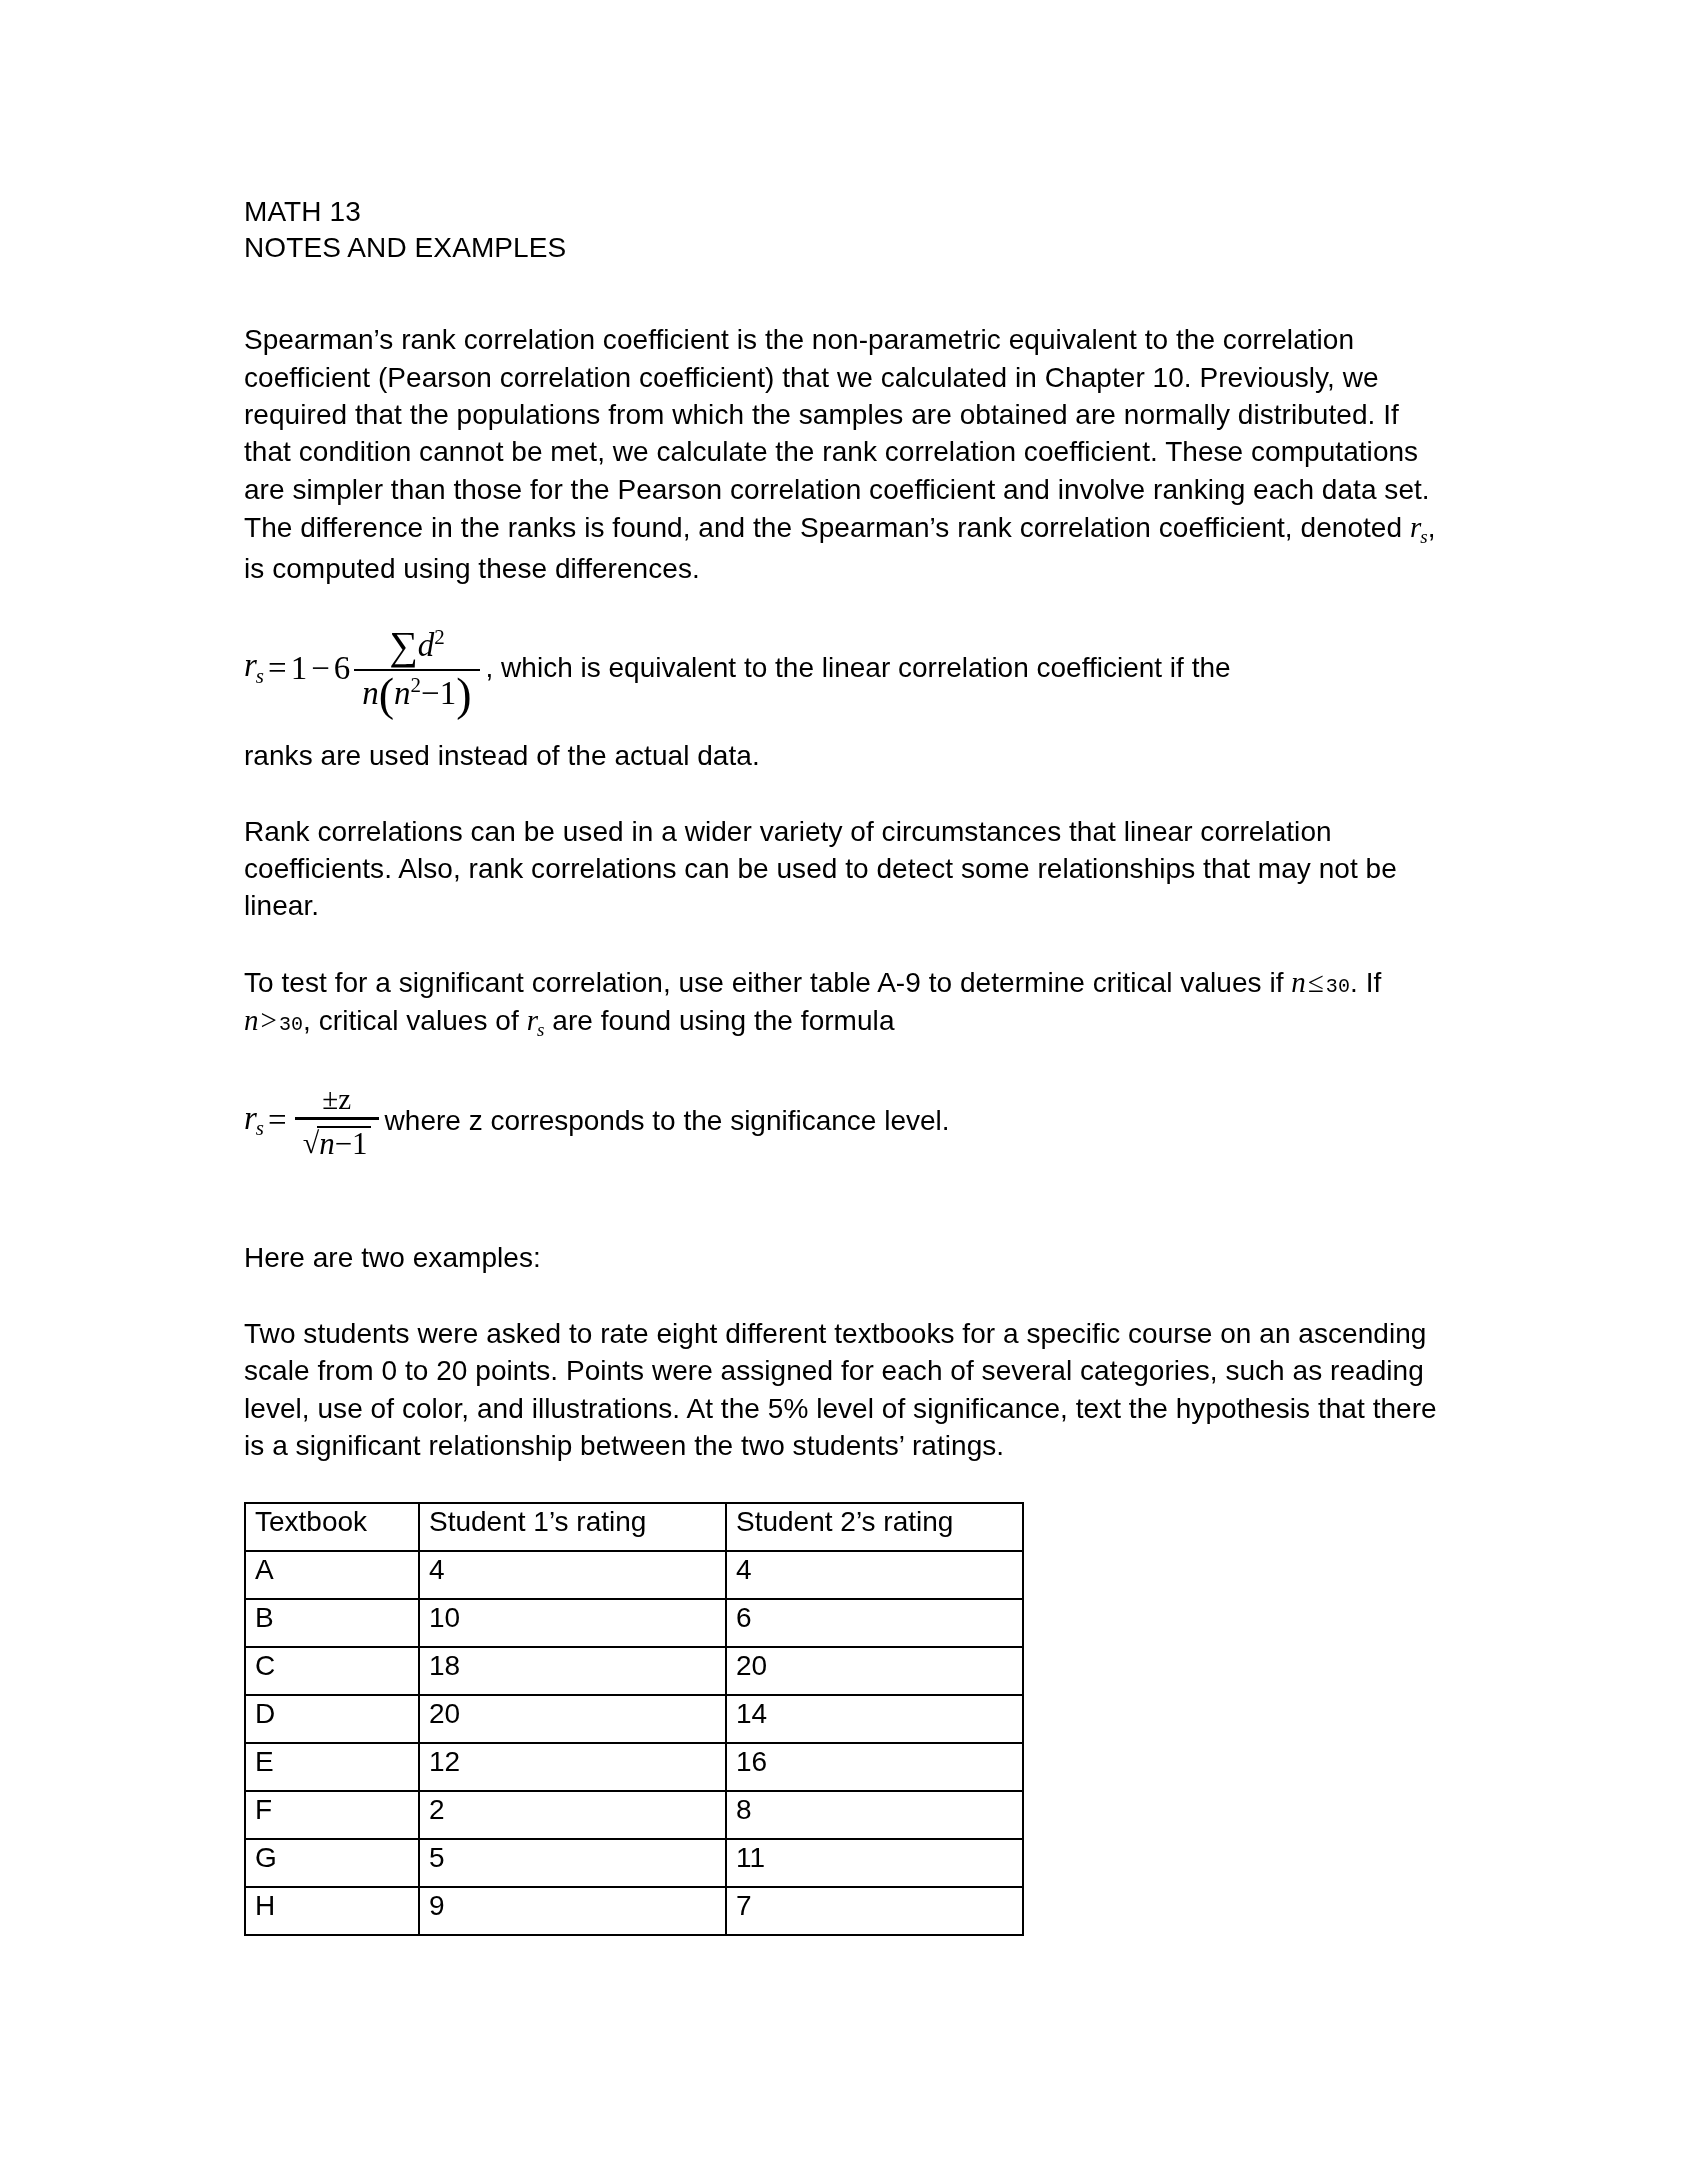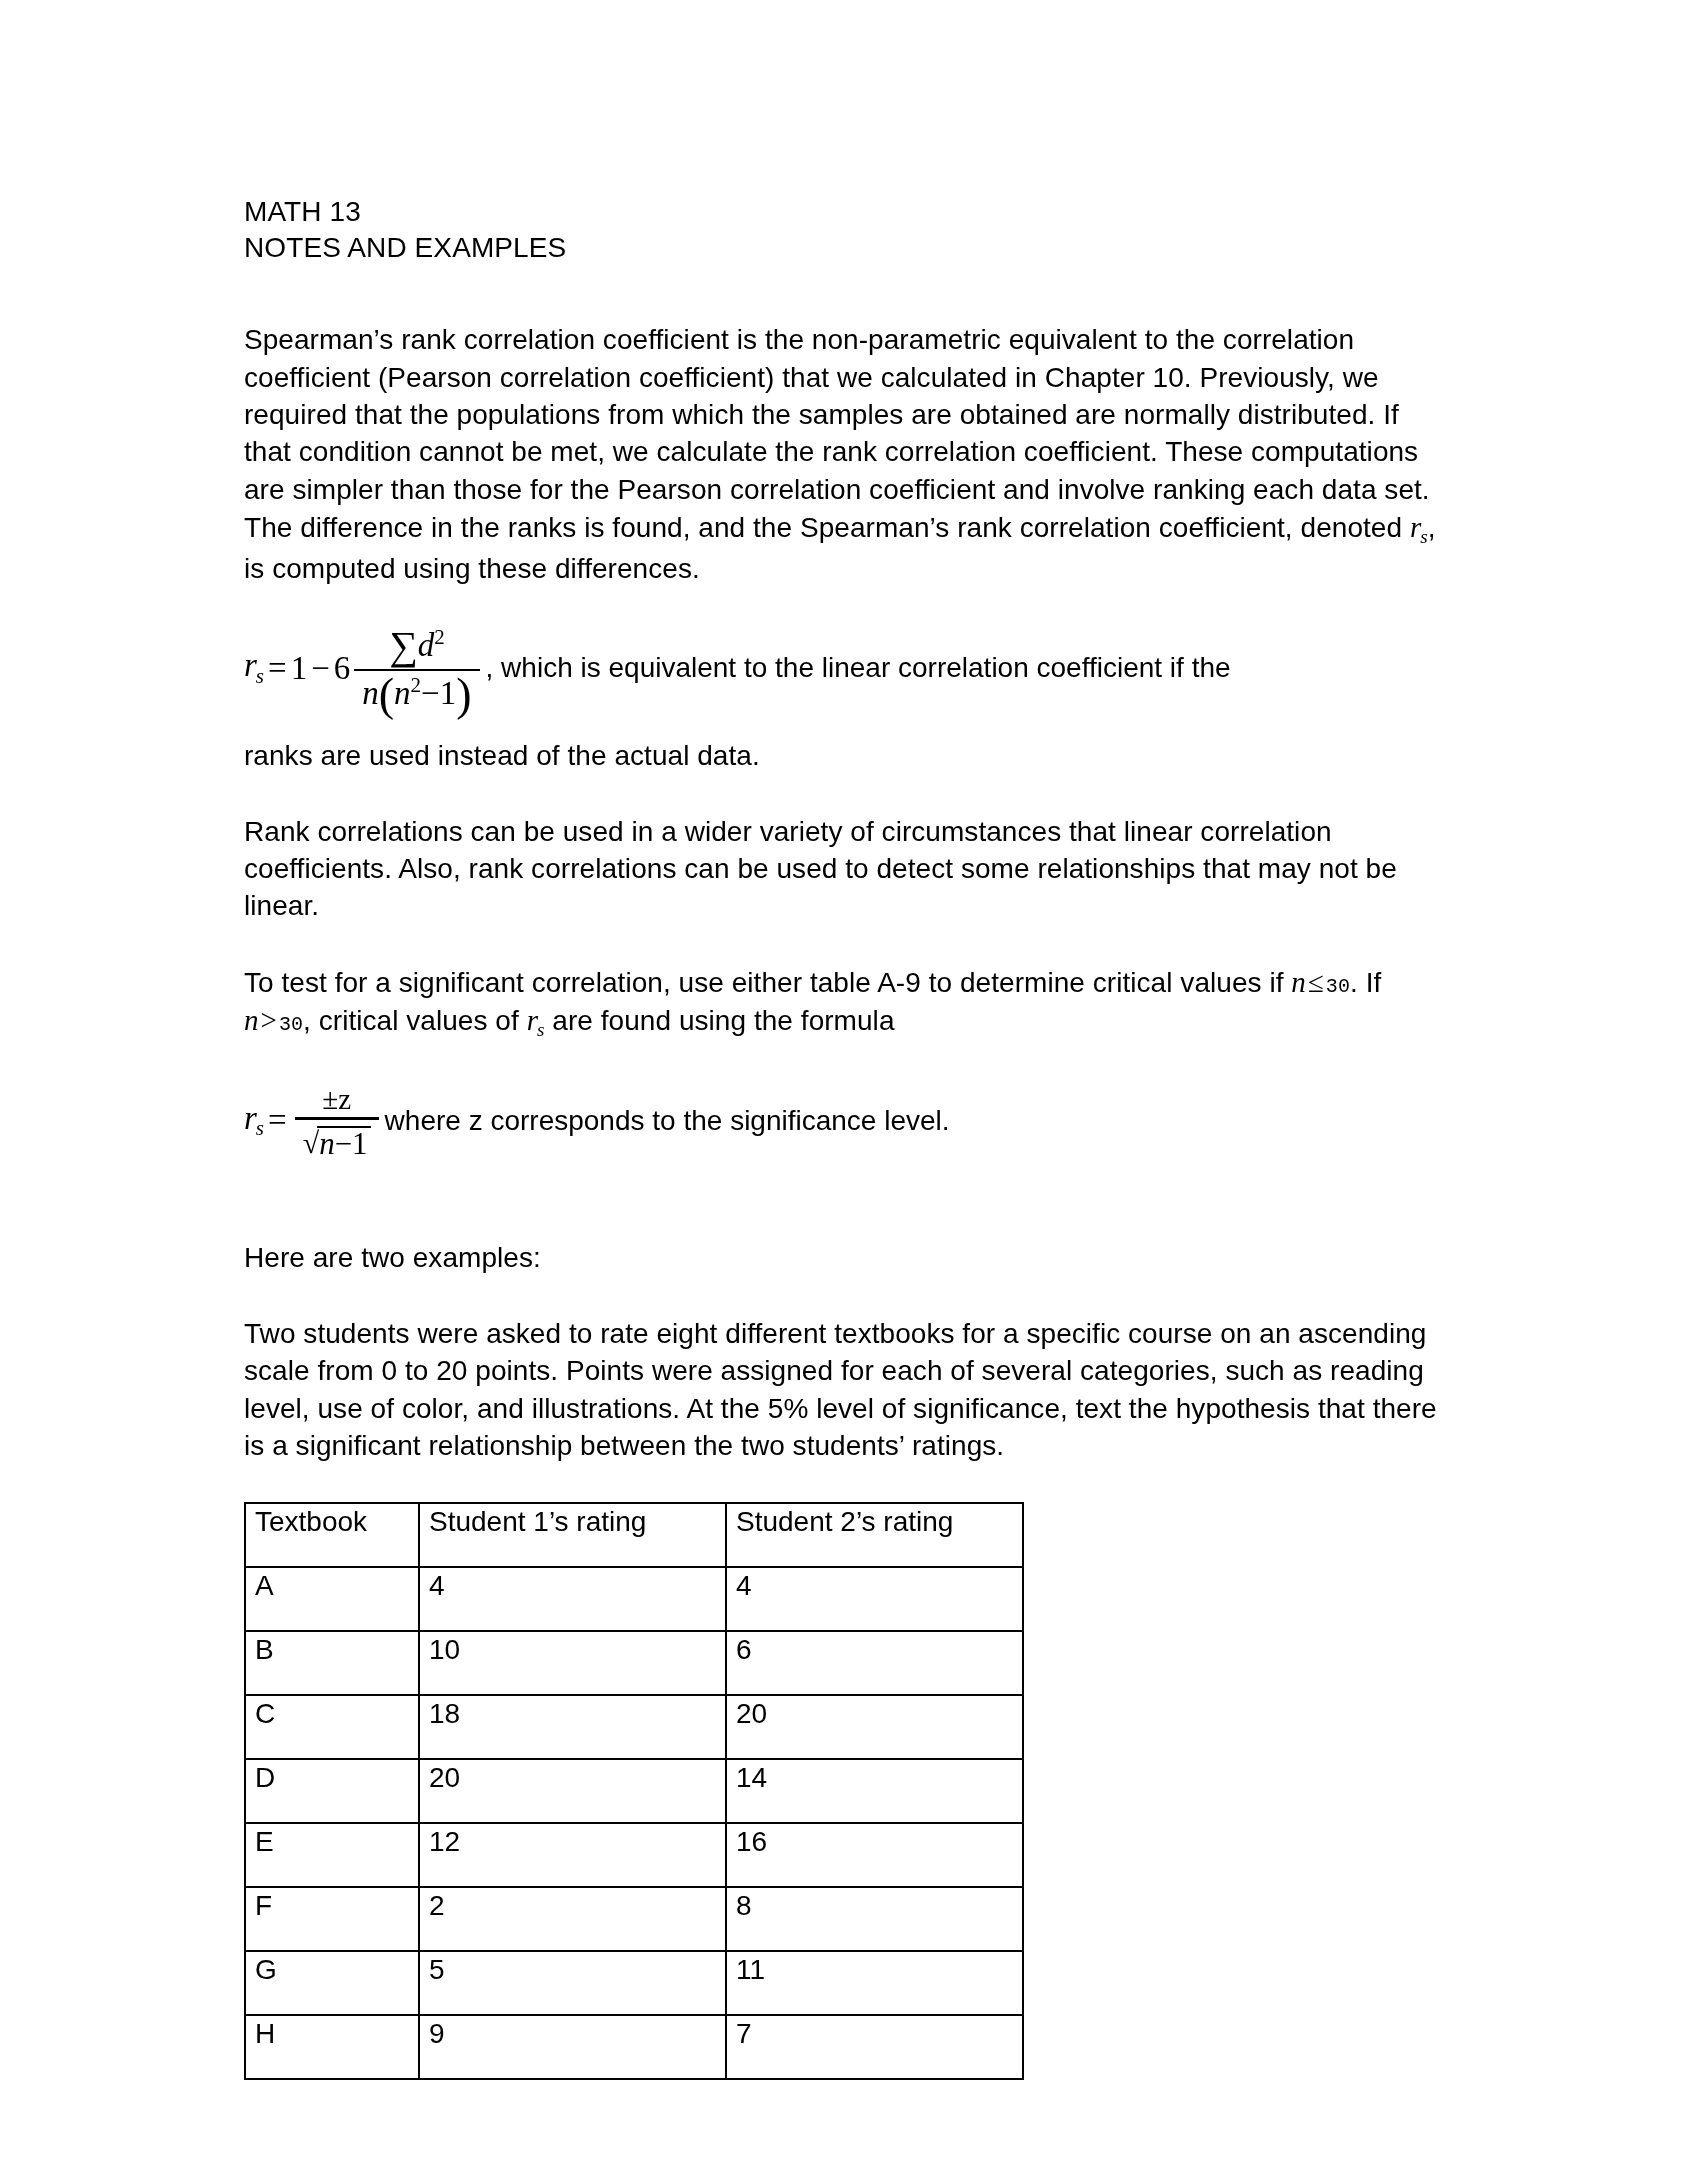--- a/index.html
+++ b/index.html
@@ -188,21 +188,21 @@
   .tbl-wrap { }
   table.ratings {
     border-collapse: collapse;
     font-size: 28px;
     font-family: "Liberation Sans", sans-serif;
     table-layout: fixed;
   }
   table.ratings th,
   table.ratings td {
     border: 2px solid #000;
-    padding: 4px 9px 22px 9px;
+    padding: 4px 9px 6px 9px;
     text-align: left;
     font-weight: normal;
     vertical-align: top;
     height: 36px;
     line-height: 1.0;
   }
   table.ratings th.c0, table.ratings td.c0 { width: 154px; }
   table.ratings th.c1, table.ratings td.c1 { width: 287px; }
   table.ratings th.c2, table.ratings td.c2 { width: 277px; }
 </style>

